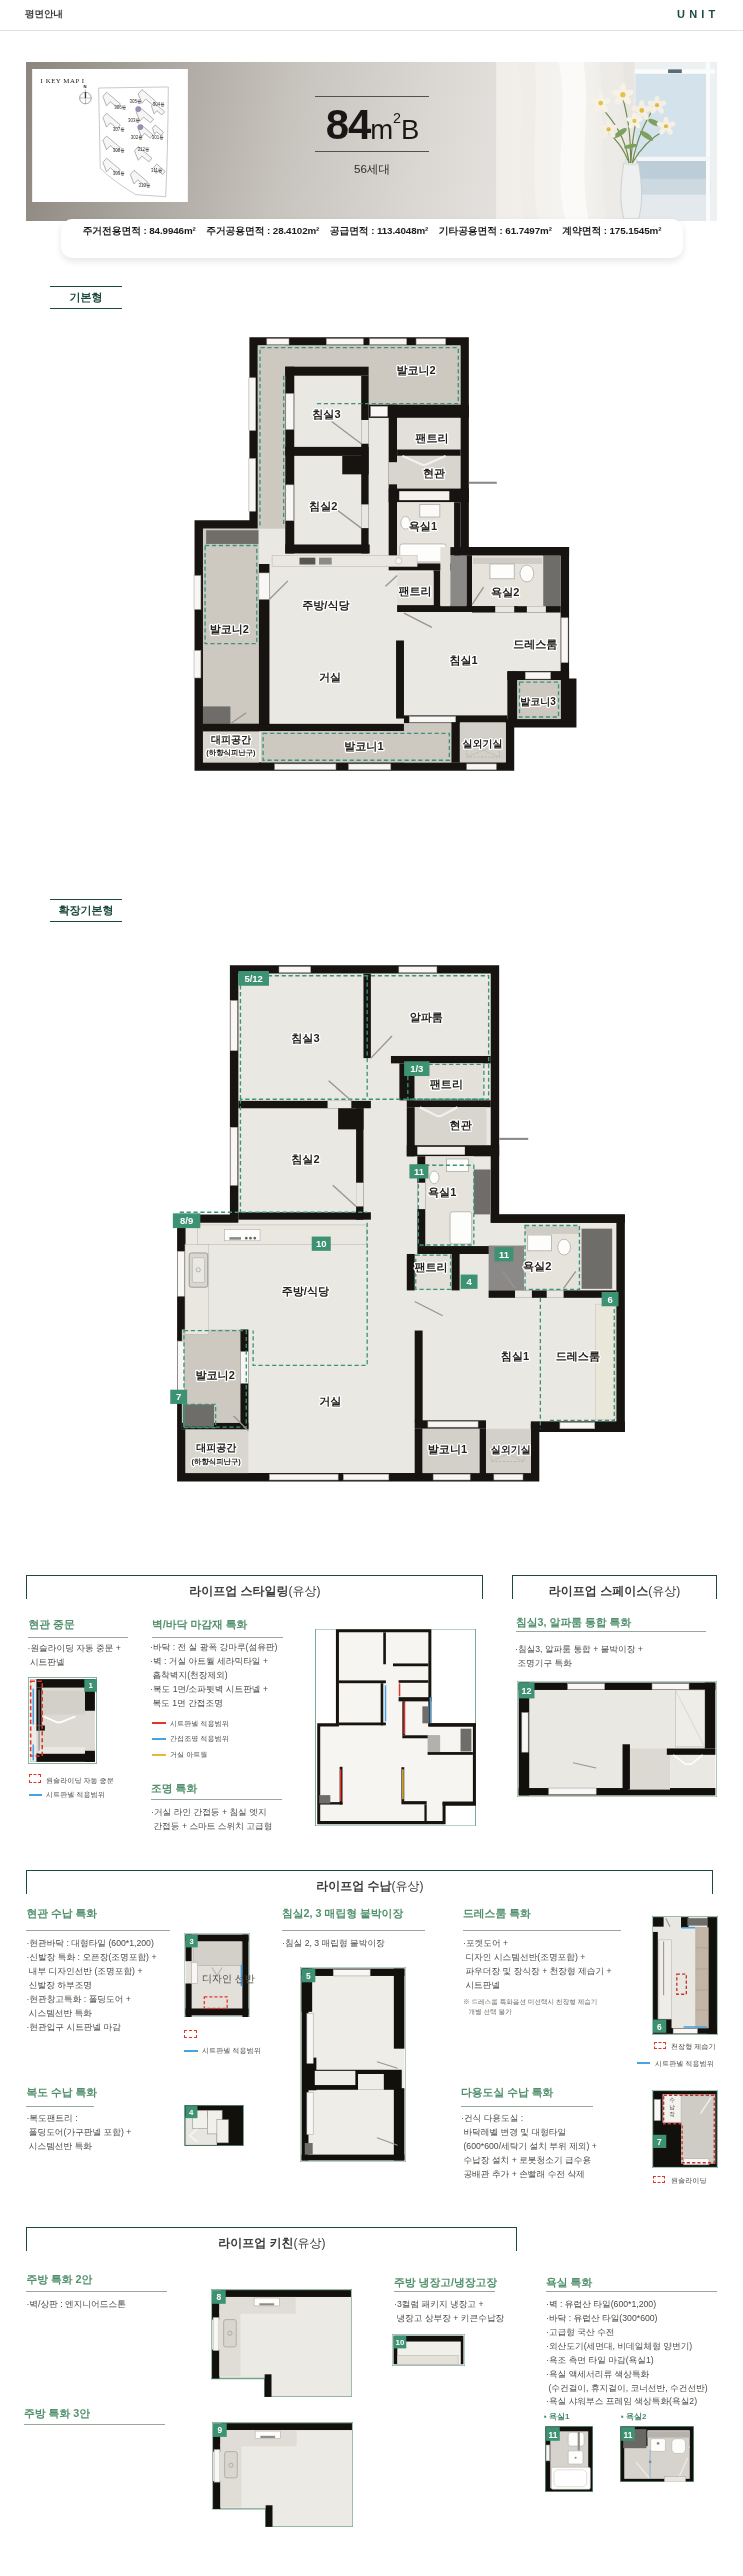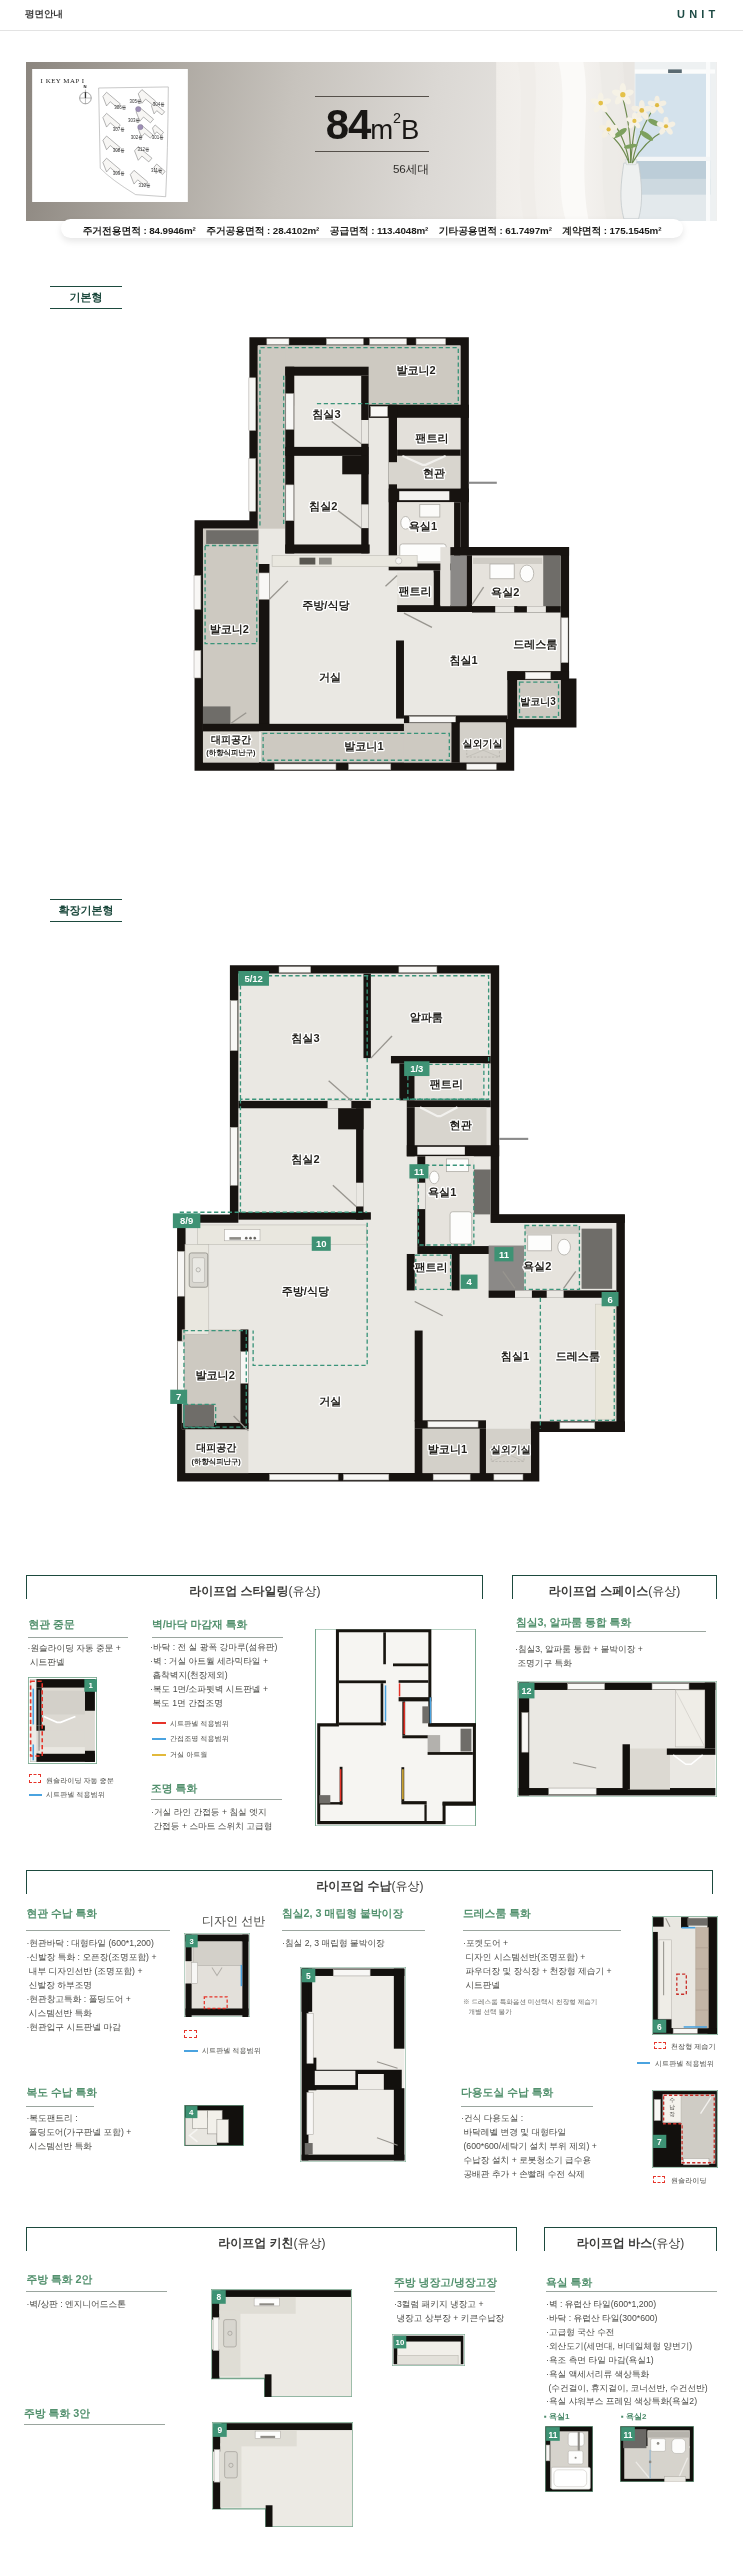--- a/index.html
+++ b/index.html
@@ -190,23 +190,23 @@
         <text x="213" y="224">310동</text>
   </g>
 </svg>
 
 <div class="abs" style="left:315px;top:96px;width:114px;height:0.5px;background:#55504a"></div>
 <div class="abs" style="left:309px;top:99px;width:127px;height:51px;line-height:39px;text-align:center;color:#191715">
   <span style="font-size:42px;font-weight:600;letter-spacing:-1.1px">84</span><span style="font-size:27.5px;font-weight:500">m</span><span style="font-size:14.3px;font-weight:500;vertical-align:16px">2</span><span style="font-size:27.5px;font-weight:500">B</span>
 </div>
 <div class="abs" style="left:315px;top:151px;width:114px;height:0.5px;background:#55504a"></div>
 
-<div class="abs" style="left:315px;top:162px;width:114px;text-align:right;font-size:11.6px;color:#2e2c29">56세대</div>
-
-<div class="abs" style="left:61px;top:219px;width:622px;height:19px;background:#fff;border-radius:11.6px;box-shadow:0 3.2px 7.4px rgba(0,0,0,0.10);line-height:23px;text-align:center;font-size:9.8px;color:#1d1d1b;font-weight:bold;letter-spacing:-0.1px">
+<div class="abs" style="left:315px;top:162px;width:114px;text-align:center;font-size:11.6px;color:#2e2c29">56세대</div>
+
+<div class="abs" style="left:61px;top:219px;width:622px;height:39px;background:#fff;border-radius:11.6px;box-shadow:0 3.2px 7.4px rgba(0,0,0,0.10);line-height:23px;text-align:center;font-size:9.8px;color:#1d1d1b;font-weight:bold;letter-spacing:-0.1px">
 주거전용면적 : 84.9946m²&nbsp;&nbsp;&nbsp;&nbsp;주거공용면적 : 28.4102m²&nbsp;&nbsp;&nbsp;&nbsp;공급면적 : 113.4048m²&nbsp;&nbsp;&nbsp;&nbsp;기타공용면적 : 61.7497m²&nbsp;&nbsp;&nbsp;&nbsp;계약면적 : 175.1545m²
 </div>
 
 <div class="typelabel" style="left:50px;top:286px">기본형</div>
 
 <svg class="abs" style="left:190px;top:334px" width="391" height="441" viewBox="360 632 740 836" font-family="Liberation Sans,sans-serif">
 
 <polygon fill="#171310" points="472,638 888,638 888,1036 1078,1036 1078,1285 1092,1285 1092,1378 974,1378 974,1460 368,1460 368,985 472,985"></polygon>
 
 <polygon fill="#eae8e3" points="488,654 872,654 872,1052 1062,1052 1062,1362 958,1362 958,1444 384,1444 384,1001 488,1001"></polygon>
@@ -745,21 +745,21 @@
   <rect x="18" y="16" width="95" height="45" fill="#d3d0c9" stroke="#aaa7a1"></rect>
   <path d="M55 65 L65 80 L75 65" fill="none" stroke="#b3b0aa" stroke-width="2"></path>
   <rect x="15" y="55" width="12" height="40" fill="#f8f7f5" stroke="#a5a29c"></rect>
   <rect x="40" y="120" width="45" height="22" fill="none" stroke="#e63329" stroke-width="2.5" stroke-dasharray="6 4"></rect>
   <line x1="113" y1="60" x2="113" y2="100" stroke="#4aa3e0" stroke-width="3"></line>
   <rect x="3" y="3" width="24" height="24" fill="#3e9274"></rect>
   <text x="15" y="20" font-size="15" font-weight="bold" fill="#fff" text-anchor="middle">3</text>
 </svg>
 
 <div class="abs" style="left:184px;top:2030px;width:12.7px;height:8.4px;border:1.3px dashed #e63329"></div>
-<div class="abs" style="left:202px;top:1913px;font-size:12px;color:#4a4a46">디자인 선반</div>
+<div class="abs" style="left:202px;top:1972px;font-size:10px;color:#4a4a46">디자인 선반</div>
 <div class="abs" style="left:184px;top:2050px;width:13.7px;height:1.6px;background:#4aa3e0"></div>
 <div class="abs" style="left:202px;top:2046px;font-size:7.1px;color:#4a4a46">시트판넬 적용범위</div>
 
 <div class="ghead" style="left:26.4px;top:2086px">복도 수납 특화</div>
 <div class="gline" style="left:26.4px;top:2106px;width:68px"></div>
 <div class="bullets" style="left:26.4px;top:2112px">·복도팬트리 :<br>&nbsp;폴딩도어(가구판넬 포함) +<br>&nbsp;시스템선반 특화</div>
 
 <svg class="abs" style="left:184px;top:2105px" width="60" height="41" viewBox="0 0 113 78">
   <rect width="113" height="78" fill="#12100d" stroke="#76a78d" stroke-width="2.5"></rect>
   <rect x="2" y="24" width="60" height="52" fill="#e8e6e0"></rect>
@@ -910,23 +910,20 @@
 
 <svg class="abs" style="left:392px;top:2334px" width="73" height="32" viewBox="0 0 138 60">
   <rect width="138" height="60" fill="#fff" stroke="#76a78d" stroke-width="2"></rect>
   <rect x="3" y="3" width="132" height="54" fill="#12100d"></rect>
   <rect x="10" y="14" width="120" height="43" fill="#f1efe9"></rect>
   <rect x="10" y="40" width="115" height="17" fill="#e3e1da" stroke="#b5b2ac"></rect>
   <rect x="3" y="3" width="24" height="24" fill="#3e9274"></rect>
   <text x="15" y="20" font-size="15" font-weight="bold" fill="#fff" text-anchor="middle">10</text>
 </svg>
 
-<div class="bracket" style="left:544px;top:2227px;width:173px;height:317px">
-  <div class="sectitle">라이프업 바스<span>(유상)</span></div>
-</div>
 
 <div class="ghead" style="left:546px;top:2276px">욕실 특화</div>
 <div class="gline" style="left:546px;top:2291px;width:171px"></div>
 <div class="bullets" style="left:546px;top:2298px">·벽 : 유럽산 타일(600*1,200)<br>·바닥 : 유럽산 타일(300*600)<br>·고급형 국산 수전<br>·외산도기(세면대, 비데일체형 양변기)<br>·욕조 측면 타일 마감(욕실1)<br>·욕실 액세서리류 색상특화<br>&nbsp;(수건걸이, 휴지걸이, 코너선반, 수건선반)<br>·욕실 샤워부스 프레임 색상특화(욕실2)</div>
 
 <div class="abs" style="left:544px;top:2411px;font-size:8px;color:#4c8b6b;font-weight:bold">▪ 욕실1</div>
 
 <svg class="abs" style="left:545px;top:2426px" width="48" height="66" viewBox="0 0 91 125">
   <rect width="91" height="125" fill="#12100d" stroke="#76a78d" stroke-width="2.5"></rect>
   <rect x="10" y="10" width="72" height="108" fill="#d6d3cc"></rect>

